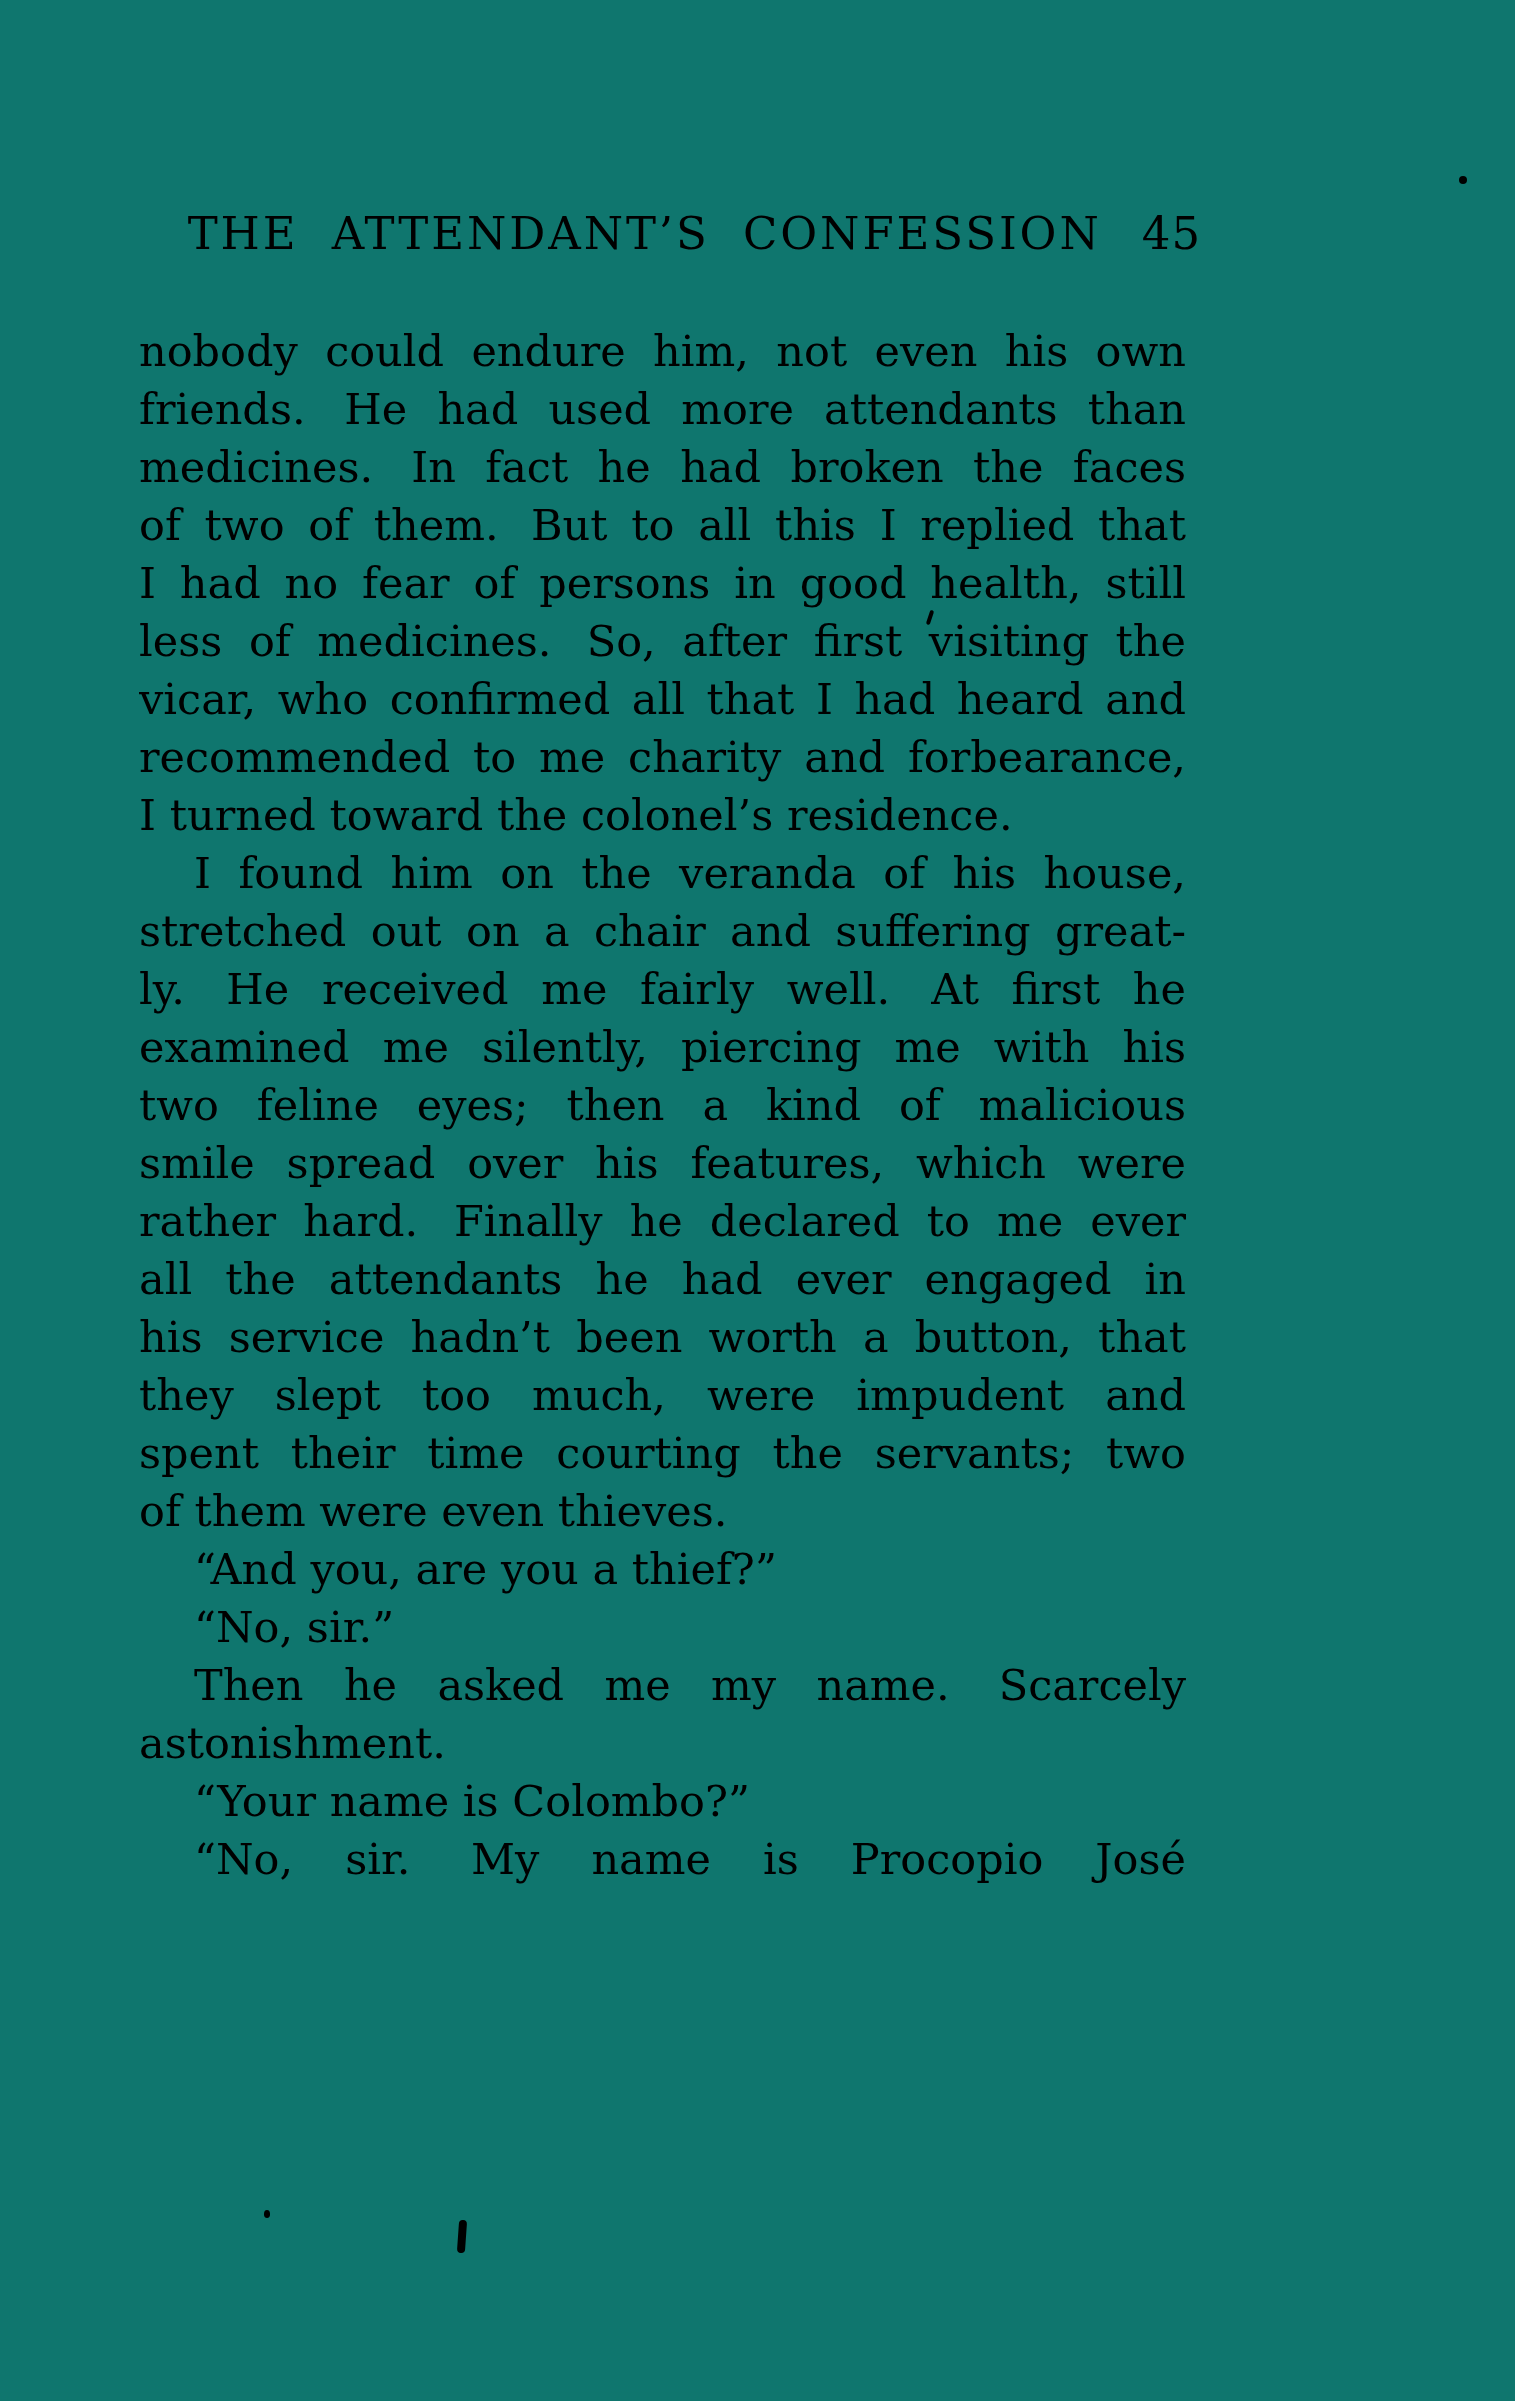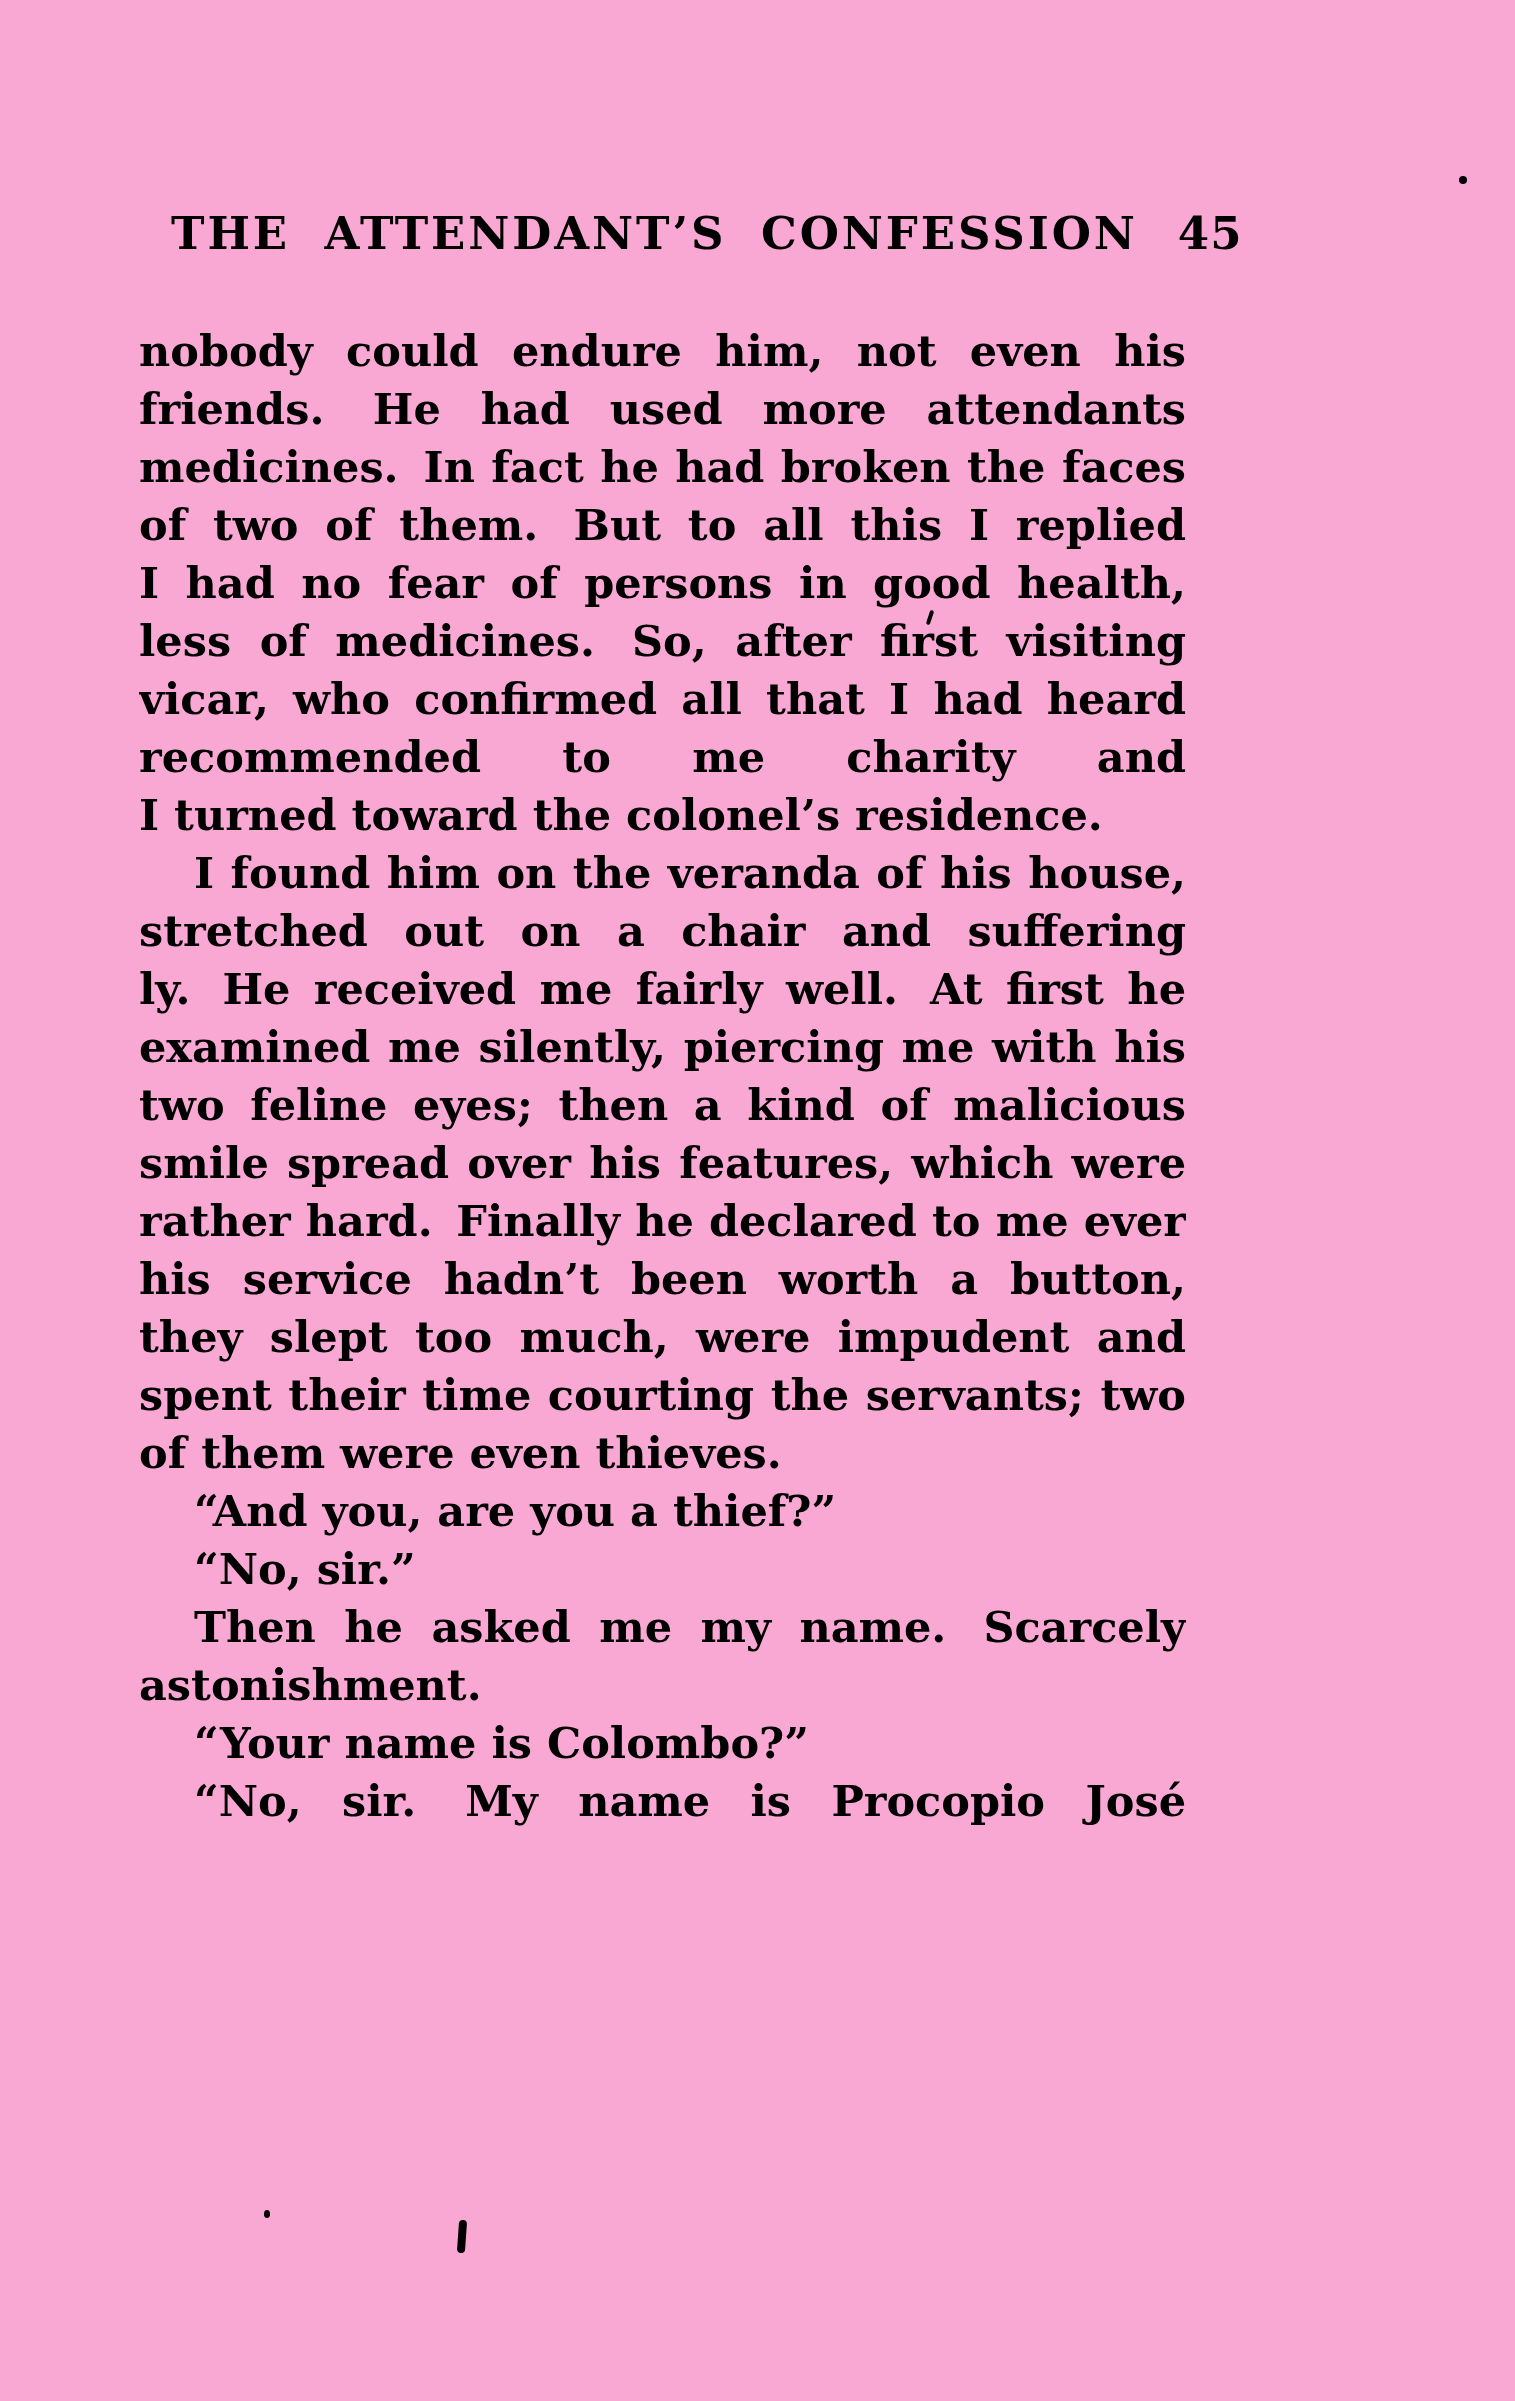--- a/index.html
+++ b/index.html
@@ -4,24 +4,24 @@
 <style>
   html, body {
     margin: 0;
     padding: 0;
     background: #ffffff;
   }
   .page {
     position: relative;
     width: 1516px;
     height: 2401px;
-    background: #f9a8d4;
+    background: #0f766e;
     color: #000000;
     font-family: "DejaVu Serif", serif;
-    font-weight: bold;
+    font-weight: normal;
     overflow: hidden;
   }
   
   .running-head {
     position: absolute;
     left: 139px;
     top: 211px;
     width: 1047px;
     text-align: center;
     white-space: nowrap;
@@ -84,20 +84,21 @@
       <div class="line">vicar, who confirmed all that I had heard and</div>
       <div class="line">recommended to me charity and forbearance,</div>
       <div class="line last">I turned toward the colonel’s residence.</div>
       <div class="line indent">I found him on the veranda of his house,</div>
       <div class="line">stretched out on a chair and suffering great-</div>
       <div class="line">ly.  He received me fairly well.  At first he</div>
       <div class="line">examined me silently, piercing me with his</div>
       <div class="line">two feline eyes; then a kind of malicious</div>
       <div class="line">smile spread over his features, which were</div>
       <div class="line">rather hard.  Finally he declared to me ever</div>
+      <div class="line">all the attendants he had ever engaged in</div>
       <div class="line">his service hadn’t been worth a button, that</div>
       <div class="line">they slept too much, were impudent and</div>
       <div class="line">spent their time courting the servants; two</div>
       <div class="line last">of them were even thieves.</div>
       <div class="line indent last">“And you, are you a thief?”</div>
       <div class="line indent last">“No, sir.”</div>
       <div class="line indent">Then he asked me my name.  Scarcely</div>
       <div class="line last">astonishment.</div>
       <div class="line indent last">“Your name is Colombo?”</div>
       <div class="line indent">“No, sir.  My name is Procopio José</div>

